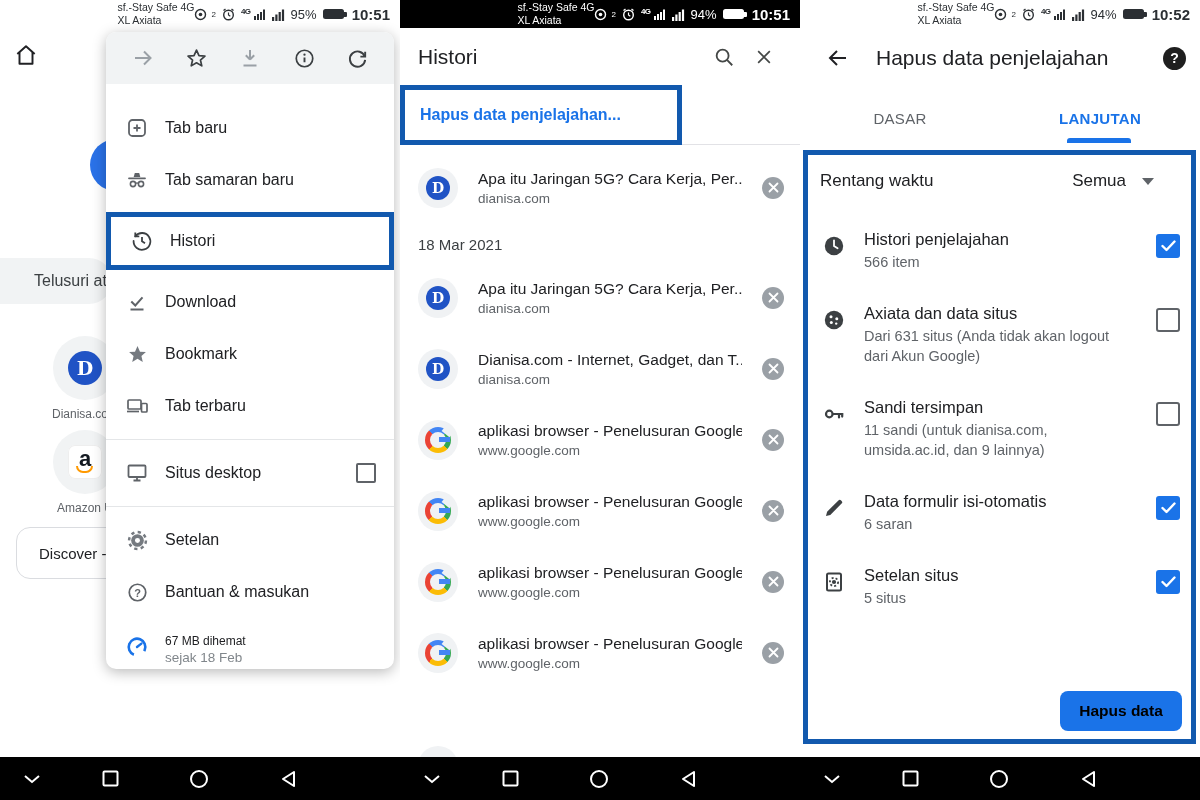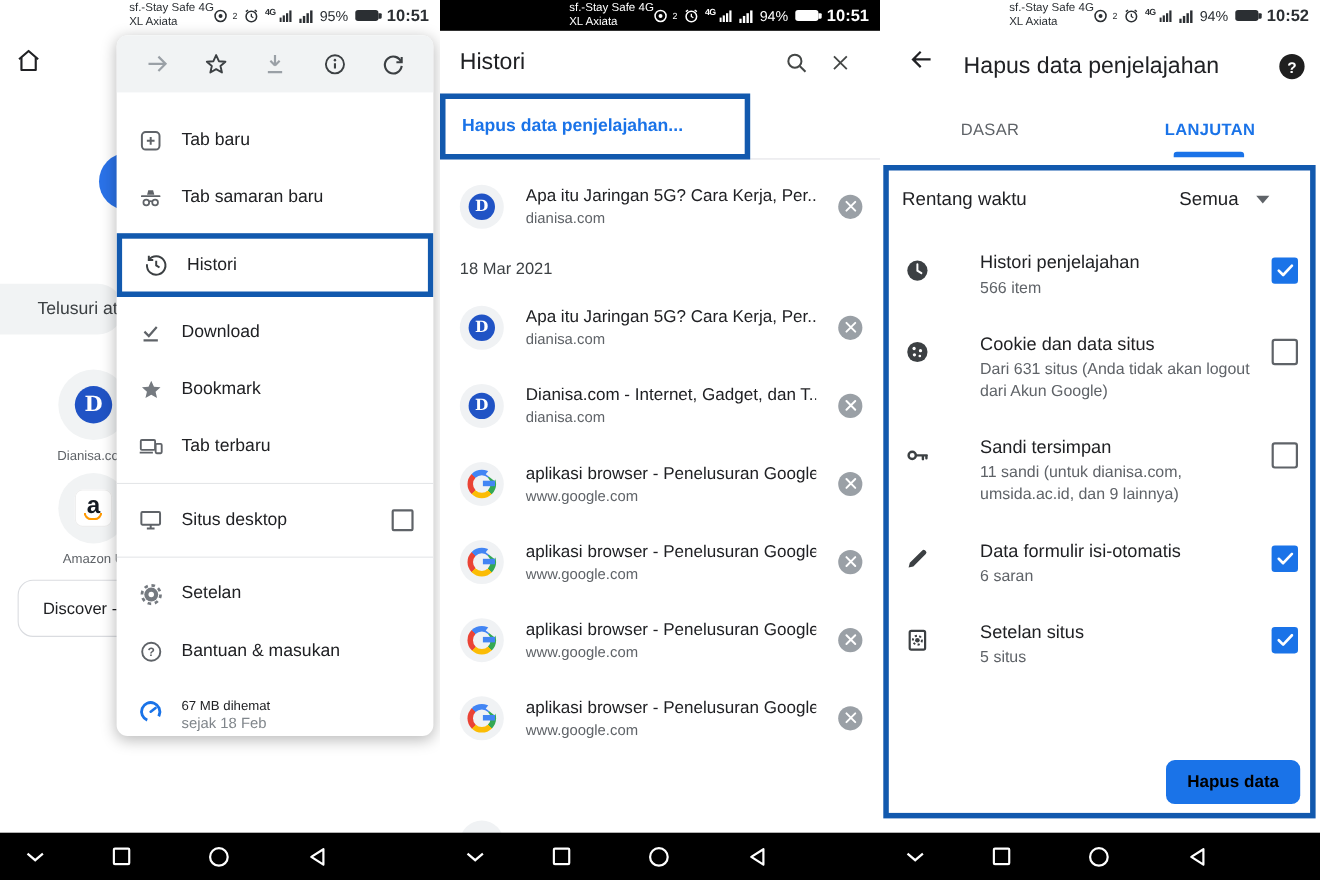--- a/index.html
+++ b/index.html
@@ -84,39 +84,39 @@
   .h-url{font-size:13.5px;color:var(--sub);margin-top:3px}
   .h-close{width:22px;height:22px;border-radius:50%;background:#9aa0a6;color:#fff;display:flex;align-items:center;justify-content:center;flex:none}
   .partial-fav{position:absolute;left:18px;top:746px;width:40px;height:40px;border-radius:50%;background:#f0f2f4}
   .g-fav{position:relative;width:26px;height:26px;border-radius:50%;
     background:conic-gradient(from -45deg,#4285f4 0 25%,#34a853 25% 50%,#fbbc05 50% 75%,#ea4335 75% 100%)}
   .g-fav::before{content:"";position:absolute;inset:5px;border-radius:50%;background:#f0f2f4;z-index:1}
   .g-gap{position:absolute;right:-2px;top:0;width:10px;height:8px;background:#f0f2f4;transform:rotate(38deg);z-index:2}
   .g-bar{position:absolute;right:1px;top:10.5px;width:11px;height:5px;background:#4285f4;z-index:3}
 
   
-  .r-header{position:absolute;left:0;top:12px;width:100%;height:60px;display:flex;align-items:flex-end;padding:0 14px 0 20px}
+  .r-header{position:absolute;left:0;top:28px;width:100%;height:60px;display:flex;align-items:center;padding:0 14px 0 20px}
   .r-back{width:36px;height:36px;display:flex;align-items:center;justify-content:center;color:#202124;margin-right:20px}
   .r-title{font-size:21px;color:var(--txt);flex:1}
   .r-help{width:23px;height:23px;border-radius:50%;background:#1f1f1f;color:#fff;font-size:14px;font-weight:bold;
     display:flex;align-items:center;justify-content:center}
   .r-tabs{position:absolute;left:0;top:98px;width:100%;height:40px;display:flex}
   .r-tab{flex:1;display:flex;align-items:center;justify-content:center;font-size:15px;letter-spacing:.3px;color:var(--sub)}
   .r-tab.active{color:var(--blue);font-weight:bold}
   .tab-underline{position:absolute;left:267px;top:138px;width:64px;height:5px;border-radius:3px 3px 0 0;background:var(--blue)}
   .adv-box{position:absolute;left:3px;top:150px;width:393px;height:594px;border:5px solid var(--ann);background:#fff;z-index:2}
   .range-row{position:absolute;left:8px;top:158px;width:382px;height:46px;display:flex;align-items:center;
     padding:0 36px 0 12px;z-index:3}
   .range-label{font-size:17px;color:var(--txt);flex:1}
   .range-value{font-size:17px;color:var(--txt);margin-right:16px}
   .caret-down{width:0;height:0;border-left:6px solid transparent;border-right:6px solid transparent;border-top:7px solid #5f6368}
   .chk-list{position:absolute;left:8px;top:216px;width:372px;z-index:3}
   .chk-item{display:flex;padding:12px 0 0 14px;margin-bottom:18px}
   .chk-icon{width:24px;height:24px;flex:none;margin-top:6px;color:#3c4043}
-  .chk-texts{margin-left:45px;flex:1;min-width:0;padding-right:14px}
+  .chk-texts{margin-left:18px;flex:1;min-width:0;padding-right:14px}
   .chk-title{font-size:16.5px;color:var(--txt);line-height:22px}
   .chk-sub{font-size:14.5px;color:var(--sub);line-height:20px;margin-top:2px;max-width:248px}
   .cb{width:24px;height:24px;border-radius:3px;flex:none;margin-left:auto;margin-top:6px;
     display:flex;align-items:center;justify-content:center}
   .cb.checked{background:var(--blue)}
   .cb.unchecked{border:2px solid #5f6368;background:#fff}
   .r-button{position:absolute;right:18px;top:691px;width:122px;height:40px;border-radius:8px;background:var(--blue);
     color:#000000;font-size:15.5px;font-weight:bold;display:flex;align-items:center;justify-content:center;z-index:4;border:none}
 </style>
 </head>
@@ -647,21 +647,21 @@
         </div>
         <div class="chk-item">
           <span class="chk-icon"><svg width="24" height="24" viewBox="0 0 24 24">
               <circle cx="12" cy="12" r="9.2" fill="#3c4043"></circle>
               <circle cx="9" cy="8.8" r="1.5" fill="#fff"></circle>
               <circle cx="14.8" cy="10.8" r="1.5" fill="#fff"></circle>
               <circle cx="9.3" cy="14.6" r="1.5" fill="#fff"></circle>
               <circle cx="14.2" cy="15.6" r="1.2" fill="#fff"></circle>
             </svg></span>
           <span class="chk-texts">
-            <div class="chk-title">Cookie dan data situs</div>
+            <div class="chk-title">Axiata dan data situs</div>
             <div class="chk-sub">Dari 631 situs (Anda tidak akan logout dari Akun Google)</div>
           </span>
           <span class="cb unchecked"></span>
         </div>
         <div class="chk-item">
           <span class="chk-icon"><svg width="24" height="24" viewBox="0 0 24 24" fill="none" stroke="#3c4043" stroke-width="2.2" stroke-linecap="round">
               <circle cx="7.3" cy="12" r="3.3"></circle>
               <path d="M10.8 12h9.7M17 12v3.4M20.2 12v2.6"></path>
             </svg></span>
           <span class="chk-texts">

